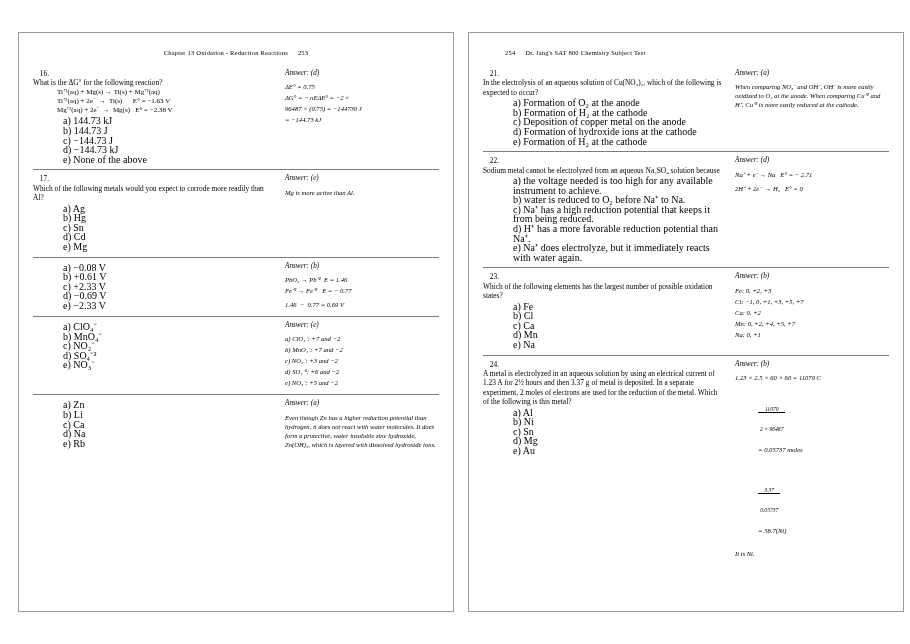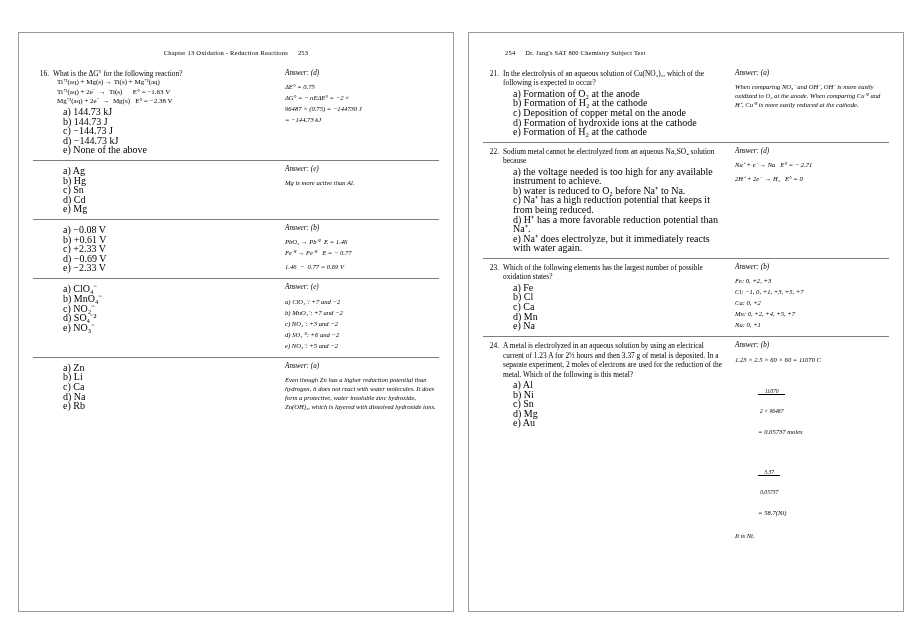--- a/index.html
+++ b/index.html
@@ -66,20 +66,21 @@
   }
   .qmain {
     width: 246px;
     padding-right: 6px;
     box-sizing: border-box;
   }
   .qnum-row {
     display: flex;
     font-size: 7.4px;
     line-height: 9.4px;
+    flex-direction: column;
   }
   .qnum {
     width: 16px;
     text-align: right;
     padding-right: 4px;
     flex: none;
   }
   .qtext {
     flex: 1;
   }
@@ -172,20 +173,24 @@
             <div class="ans-line">ΔE° = 0.75</div>
             <div class="ans-line">ΔG° = − nEΔE° = −2 ×</div>
             <div class="ans-line">96487 × (0.75) = −144730 J</div>
             <div class="ans-line">= −144.73 kJ</div>
           </div>
         </div>
       </div>
 
       <div class="qblock">
         <div class="qmain">
+          <div class="qnum-row">
+            <div class="qnum">17.</div>
+            <div class="qtext">Which of the following metals would you expect to corrode more readily than Al?</div>
+          </div>
           <ul class="choices">
             <li>a) Ag</li>
             <li>b) Hg</li>
             <li>c) Sn</li>
             <li>d) Cd</li>
             <li>e) Mg</li>
           </ul>
         </div>
         <div class="qans">
           <div class="ans-label">Answer: (e)</div>

